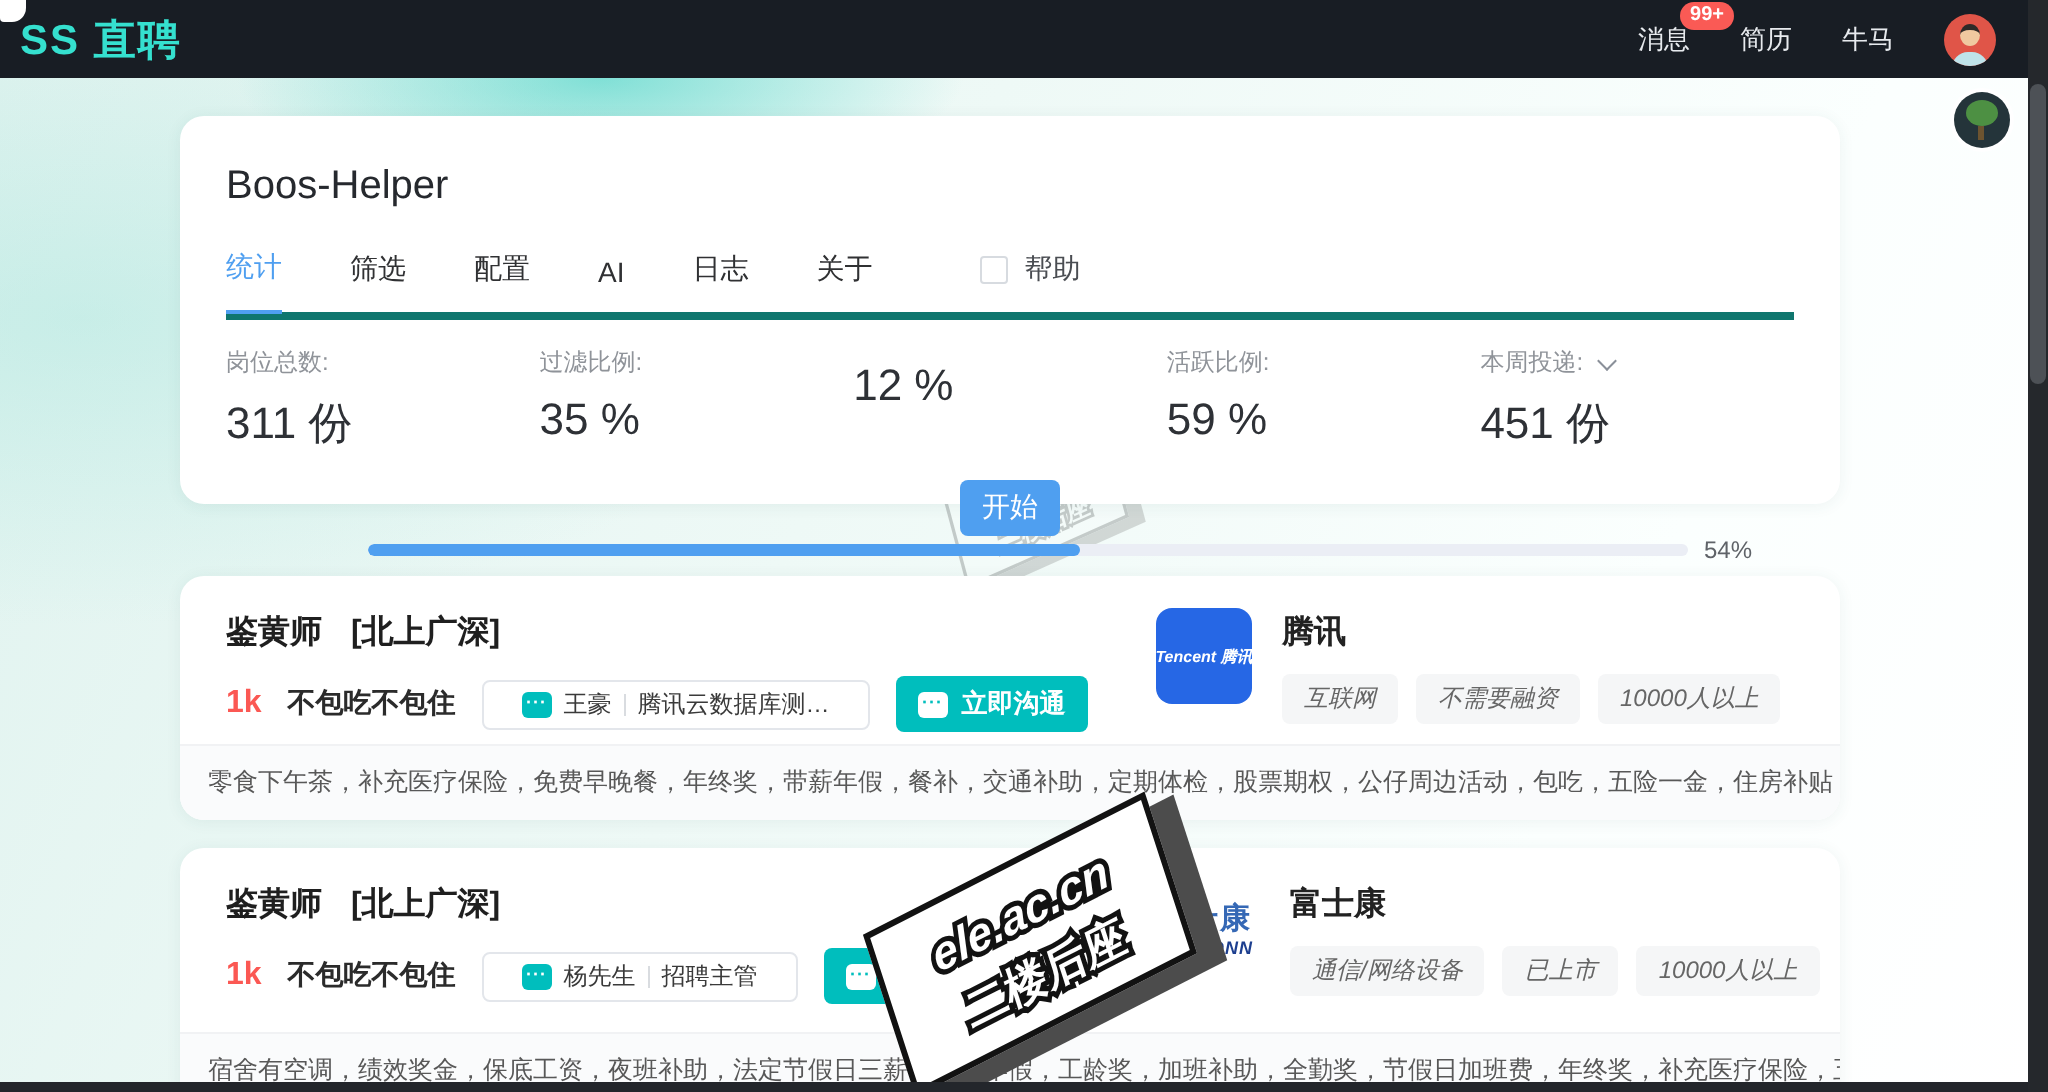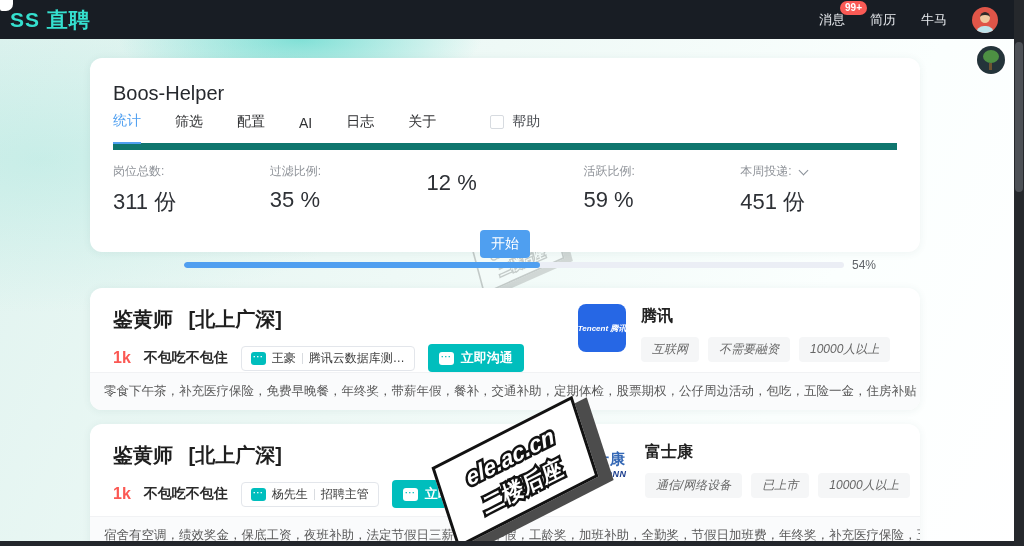--- a/index.html
+++ b/index.html
@@ -40,21 +40,21 @@
   
   .scrollbar { position:absolute; right:0; top:0; width:10px; height:546px; background:#25282c; z-index:20; }
   .scroll-thumb { position:absolute; left:1px; right:1px; top:42px; height:150px; background:#4d5156; border-radius:4px; }
   .bottom-bar { position:absolute; left:0; right:10px; bottom:0; height:5px; background:#23262b; z-index:15; }
 
   
   .card { position:absolute; left:90px; width:830px; background:#fff; border-radius:12px;
     box-shadow:0 1px 8px rgba(40,90,85,.07); z-index:2; }
   .helper-card { top:58px; height:194px; padding:24px 23px 0; }
   .helper-title { font-size:20px; font-weight:400; color:#26292e; }
-  .tabs-row { display:flex; align-items:flex-end; gap:34px; margin-top:7px; border-bottom:7px solid #0f766e; }
+  .tabs-row { display:flex; align-items:flex-end; gap:34px; margin-top:20px; border-bottom:4px solid #0f766e; }
   .tab { font-size:14px; color:#303133; padding-bottom:12px; cursor:pointer; }
   .tab.active { color:#4f9ff0; border-bottom:2px solid #4f9ff0; margin-bottom:-1px; }
   .help-group { margin-left:20px; display:flex; align-items:center; gap:8px; padding-bottom:12px; cursor:pointer; }
   .checkbox { width:14px; height:14px; border:1px solid #d7dbe0; border-radius:2px; background:#fff; }
   .help-label { font-size:14px; color:#4a4d52; }
   .stats-row { display:flex; margin-top:13px; }
   .stat { width:168px; }
   .stat-label { font-size:12px; color:#8f9399; display:flex; align-items:center; }
   .stat-value { font-size:22px; color:#2e3136; margin-top:7px; }
   .chev { width:7px; height:7px; border-right:1.6px solid #8a9099; border-bottom:1.6px solid #8a9099;
@@ -64,27 +64,27 @@
     border-radius:4px; cursor:pointer; font-family:inherit; }
   .progress-wrap { display:flex; align-items:center; margin-left:50px; }
   .progress-track { width:660px; height:6px; background:#ebeef5; border-radius:3px; overflow:hidden; }
   .progress-fill { height:100%; background:#4f9ff0; border-radius:3px; width:0; }
   .progress-label { font-size:12px; color:#5f6368; margin-left:8px; }
 
   
   .job-card-1 { top:288px; height:122px; }
   .job-card-2 { top:424px; height:130px; }
   .job-head { padding:18px 23px 0; position:relative; }
-  .job-title { font-size:20px; font-weight:700; color:#1f1f1f; }
+  .job-title { font-size:16px; font-weight:700; color:#1f1f1f; }
   .job-title .loc { margin-left:10px; }
   .job-meta { display:flex; align-items:center; gap:13px; margin-top:11px; }
   .salary { color:#fb5853; font-weight:700; font-size:16px; }
   .cond { color:#2b2b2b; font-weight:600; font-size:14px; }
   .recruiter-tag { display:flex; align-items:center; gap:6px; border:1px solid #e3e6eb; border-radius:4px;
-    padding:3px 9px; font-size:12px; color:#3a3a3a; background:#fff; cursor:pointer; white-space:nowrap; }
+    padding:3px 19px; font-size:12px; color:#3a3a3a; background:#fff; cursor:pointer; white-space:nowrap; }
   .vsep { width:1px; height:11px; background:#d9dce0; }
   .bubble { width:15px; height:13px; border-radius:3px; display:flex; align-items:center; justify-content:center;
     font-size:9px; font-weight:700; line-height:0; letter-spacing:.5px; }
   .bubble.teal { background:#00bebd; color:#fff; }
   .bubble.white { background:#fff; color:#00bebd; }
   .bubble::before { content:"···"; margin-top:-2px; }
   .chat-btn { display:flex; align-items:center; gap:7px; background:#00bebd; color:#fff; border:none;
     border-radius:4px; padding:5px 11px; font-size:13px; font-weight:600; cursor:pointer; font-family:inherit; }
   .company { position:absolute; left:488px; top:16px; display:flex; gap:15px; }
   .logo-tencent { width:48px; height:48px; border-radius:8px; background:#2667e5; color:#fff;

